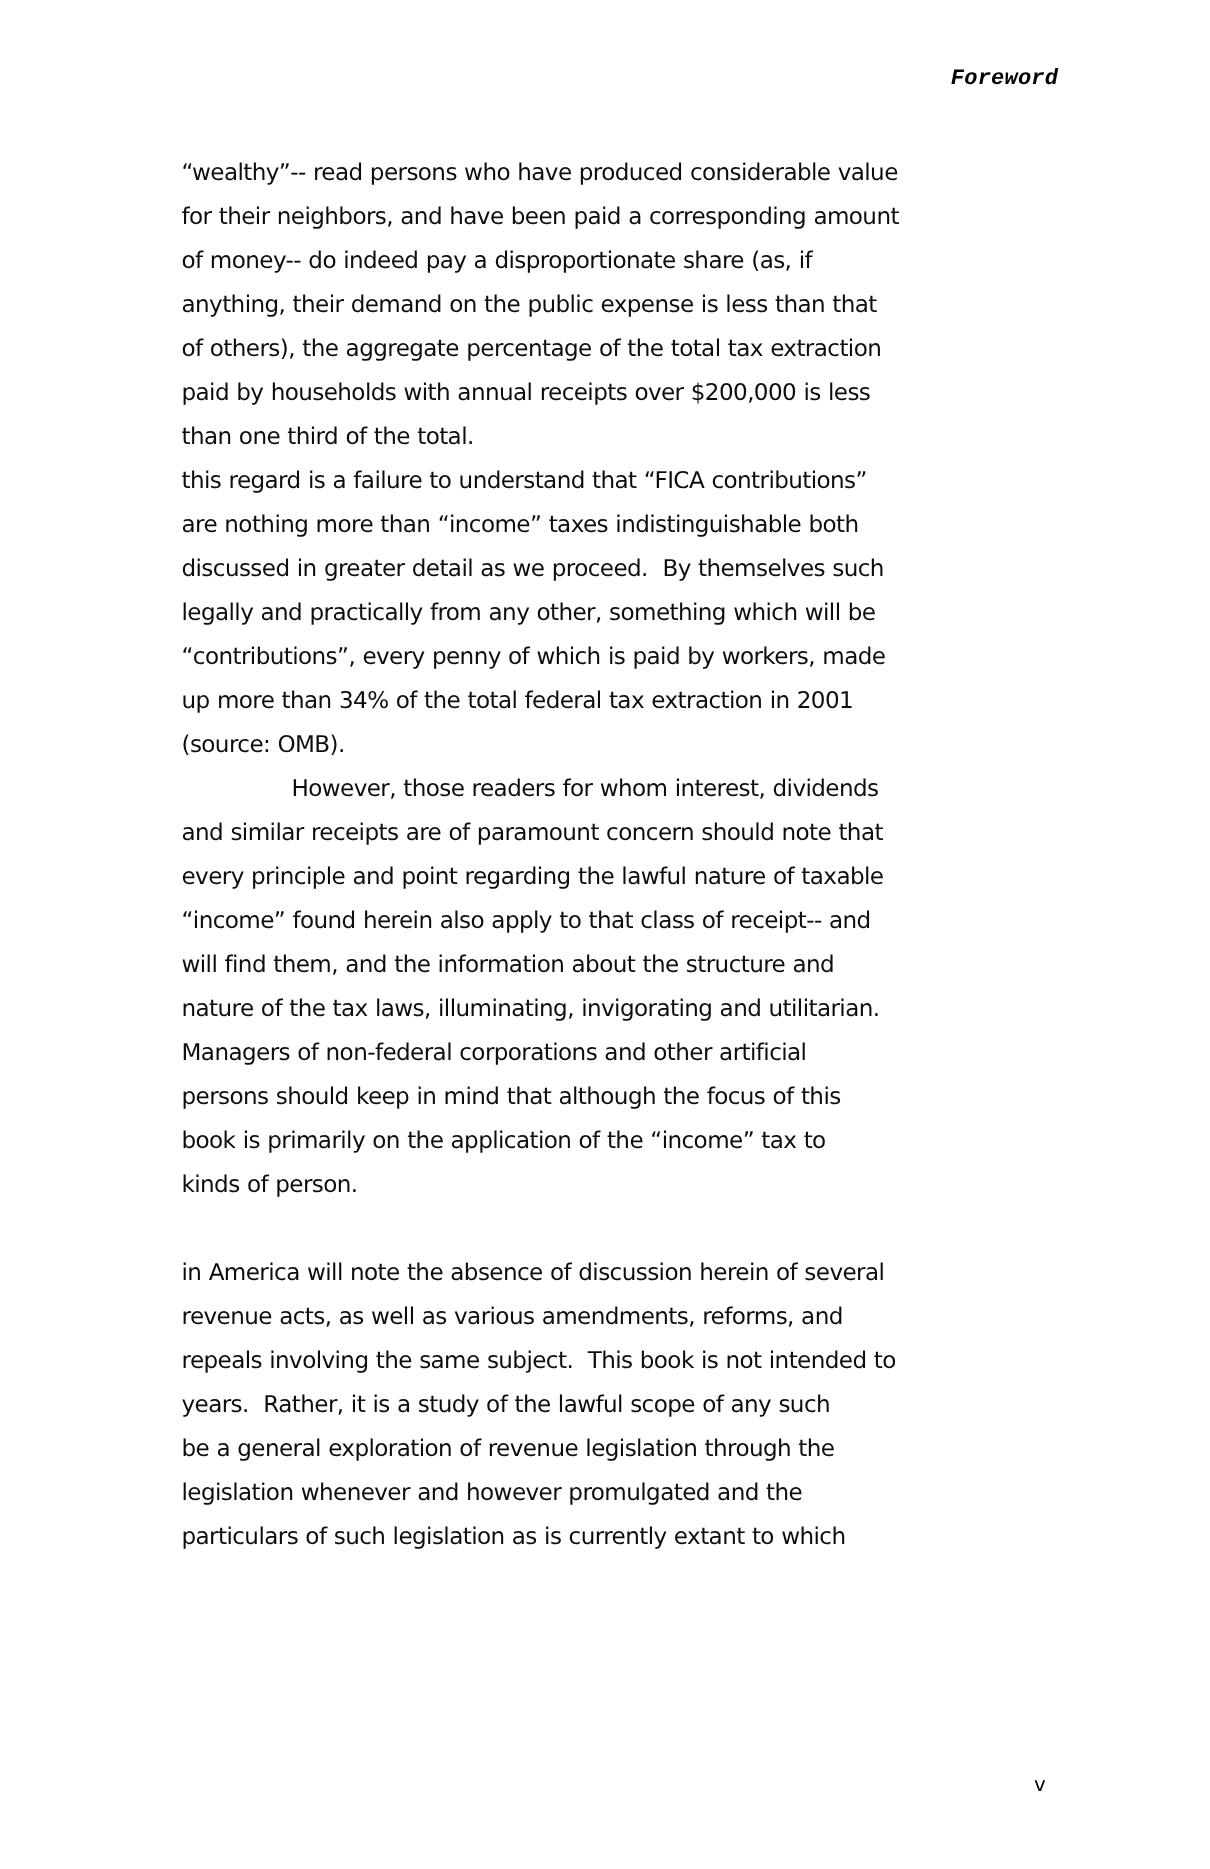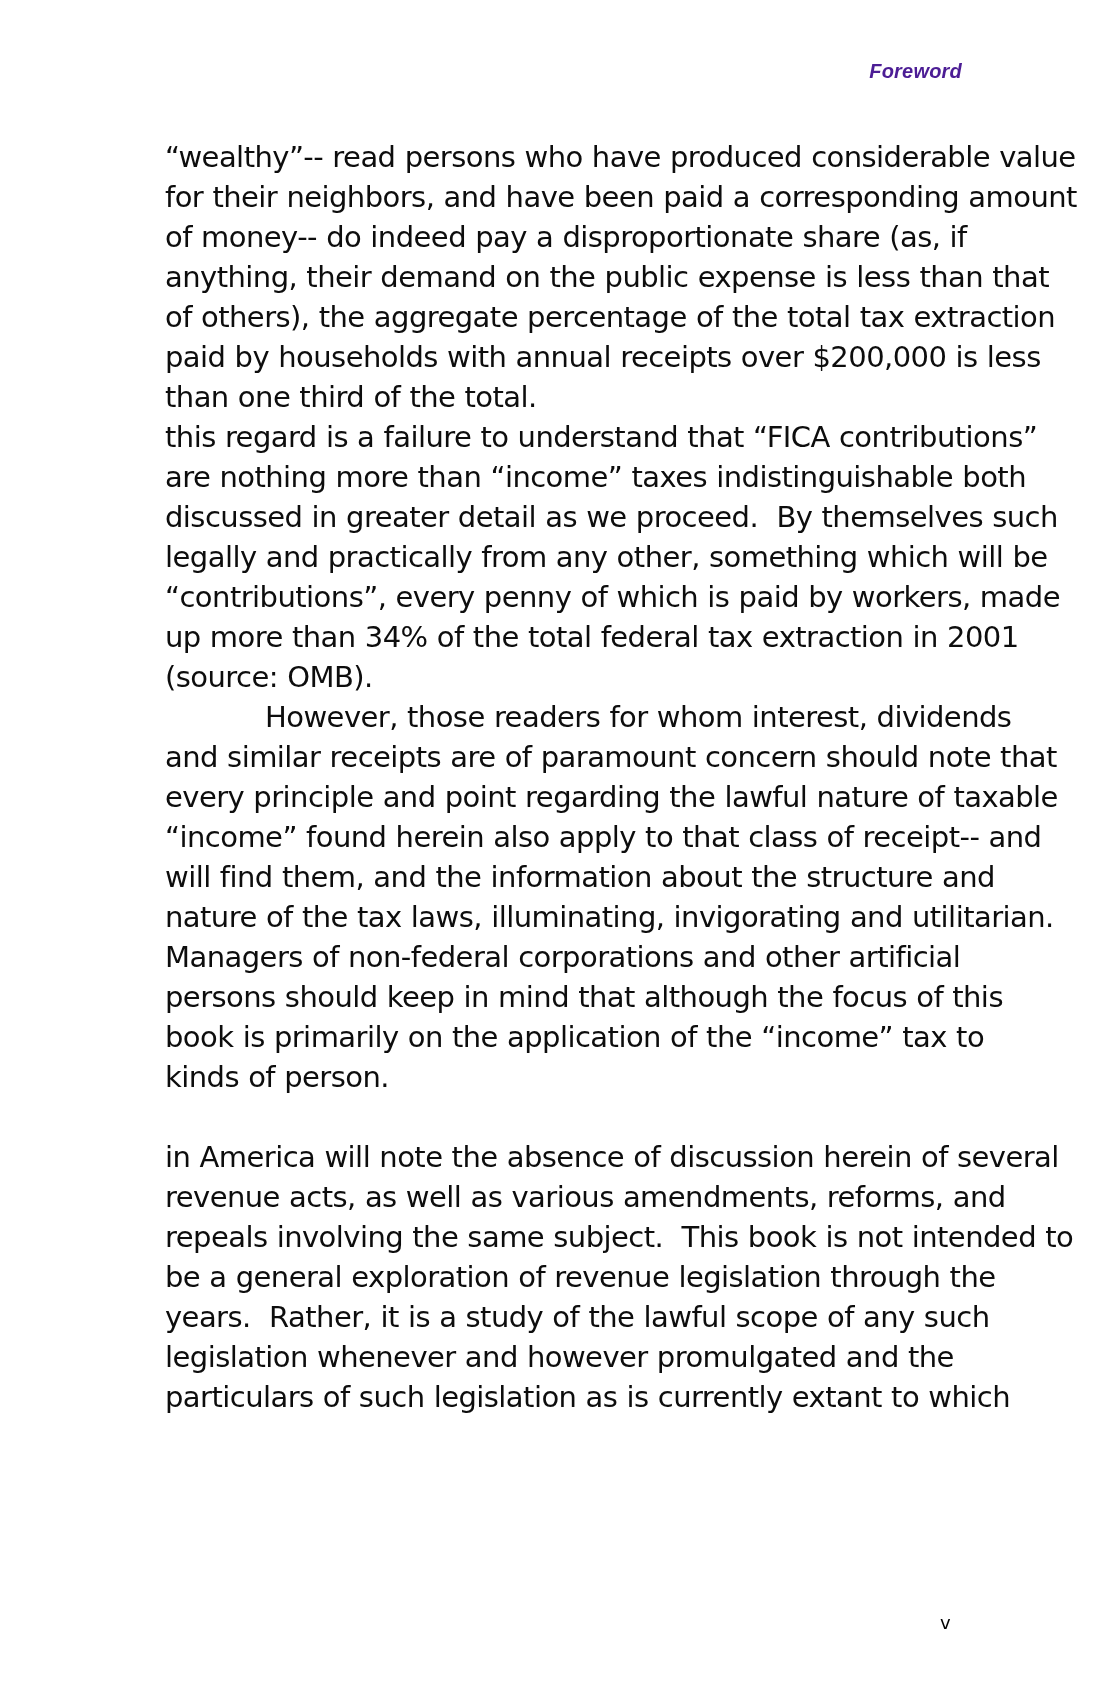--- a/index.html
+++ b/index.html
@@ -11,34 +11,34 @@
       width: 1100px;
       height: 1699px;
       position: relative;
       overflow: hidden;
       color: #111111;
     }
     .running-header {
       position: absolute;
       top: 60px;
       right: 138px;
-      font-family: Liberation Sans, sans-serif;
+      font-family: Liberation Mono, monospace;
       font-weight: bold;
       font-style: italic;
       font-size: 20px;
       letter-spacing: 0.2px;
-      color: #4c1d95;
+      color: #000000;
     }
     .body-text {
       position: absolute;
       left: 165px;
       top: 137px;
       width: 800px;
       font-family: "DejaVu Sans", sans-serif;
-      font-size: 29px;
+      font-size: 21px;
       line-height: 40px;
       color: #0d0d0d;
       letter-spacing: -0.55px;
       word-spacing: 0.5px;
     }
     .line {
       display: block;
       white-space: pre;
       height: 40px;
     }
@@ -92,20 +92,20 @@
     <span class="line">persons should keep in mind that although the focus of this</span>
     <span class="line">book is primarily on the application of the “income” tax to</span>
     <span class="line">kinds of person.</span>
   </div>
   <span class="blank"></span>
 
   <div>
     <span class="line">in America will note the absence of discussion herein of several</span>
     <span class="line">revenue acts, as well as various amendments, reforms, and</span>
     <span class="line">repeals involving the same subject.  This book is not intended to</span>
+    <span class="line">years.  Rather, it is a study of the lawful scope of any such</span>
     <span class="line">be a general exploration of revenue legislation through the</span>
-    <span class="line">years.  Rather, it is a study of the lawful scope of any such</span>
     <span class="line">legislation whenever and however promulgated and the</span>
     <span class="line">particulars of such legislation as is currently extant to which</span>
   </div>
 </div>
 
 <div class="page-number">v</div>
 
 </body></html>

